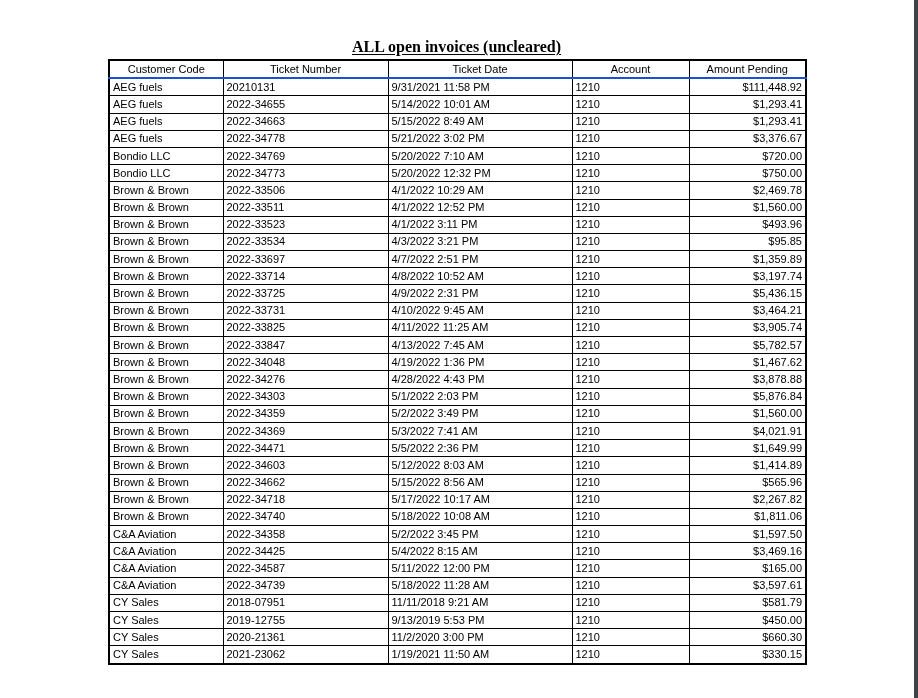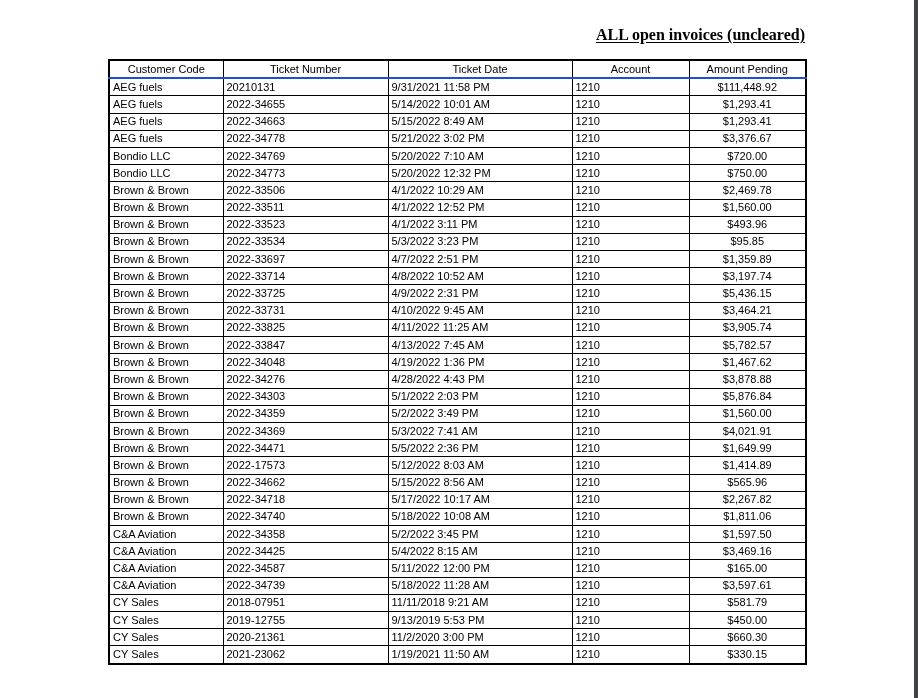--- a/index.html
+++ b/index.html
@@ -20,23 +20,23 @@
   .right-edge-bar {
     position: absolute;
     top: 0;
     right: 0;
     width: 4px;
     height: 698px;
   }
   .report-title {
     position: absolute;
     left: 108px;
-    top: 26px;
+    top: 38px;
     width: 697px;
-    text-align: right;
+    text-align: center;
     font-family: "Liberation Serif", serif;
     font-weight: bold;
     font-size: 16px;
     color: #000000;
     text-decoration: underline;
     text-underline-offset: 2px;
   }
   table.invoice-table {
     position: absolute;
     left: 108px;
@@ -56,21 +56,21 @@
     line-height: 13px;
     padding: 1px 3px;
     overflow: hidden;
     white-space: nowrap;
   }
   table.invoice-table th {
     font-weight: normal;
     text-align: center;
     border-bottom: 2px solid #1d4ed8;
   }
-  table.invoice-table td.col-amount { text-align: center; border-radius: 6px; }
+  table.invoice-table td.col-amount { text-align: right; border-radius: 6px; }
   table.invoice-table td { text-align: left; }
   col.c0 { width: 114px; }
   col.c1 { width: 165px; }
   col.c2 { width: 184px; }
   col.c3 { width: 117px; }
   col.c4 { width: 117px; }
 </style>
 </head>
 <body>
 
@@ -155,21 +155,21 @@
         <tr>
           <td class="col-customer">Brown &amp; Brown</td>
           <td class="col-ticket">2022-33523</td>
           <td class="col-date">4/1/2022 3:11 PM</td>
           <td class="col-account">1210</td>
           <td class="col-amount">$493.96</td>
         </tr>
         <tr>
           <td class="col-customer">Brown &amp; Brown</td>
           <td class="col-ticket">2022-33534</td>
-          <td class="col-date">5/3/2022 3:23 PM</td>
+          <td class="col-date">4/3/2022 3:21 PM</td>
           <td class="col-account">1210</td>
           <td class="col-amount">$95.85</td>
         </tr>
         <tr>
           <td class="col-customer">Brown &amp; Brown</td>
           <td class="col-ticket">2022-33697</td>
           <td class="col-date">4/7/2022 2:51 PM</td>
           <td class="col-account">1210</td>
           <td class="col-amount">$1,359.89</td>
         </tr>
@@ -245,21 +245,21 @@
         </tr>
         <tr>
           <td class="col-customer">Brown &amp; Brown</td>
           <td class="col-ticket">2022-34471</td>
           <td class="col-date">5/5/2022 2:36 PM</td>
           <td class="col-account">1210</td>
           <td class="col-amount">$1,649.99</td>
         </tr>
         <tr>
           <td class="col-customer">Brown &amp; Brown</td>
-          <td class="col-ticket">2022-17573</td>
+          <td class="col-ticket">2022-34603</td>
           <td class="col-date">5/12/2022 8:03 AM</td>
           <td class="col-account">1210</td>
           <td class="col-amount">$1,414.89</td>
         </tr>
         <tr>
           <td class="col-customer">Brown &amp; Brown</td>
           <td class="col-ticket">2022-34662</td>
           <td class="col-date">5/15/2022 8:56 AM</td>
           <td class="col-account">1210</td>
           <td class="col-amount">$565.96</td>

